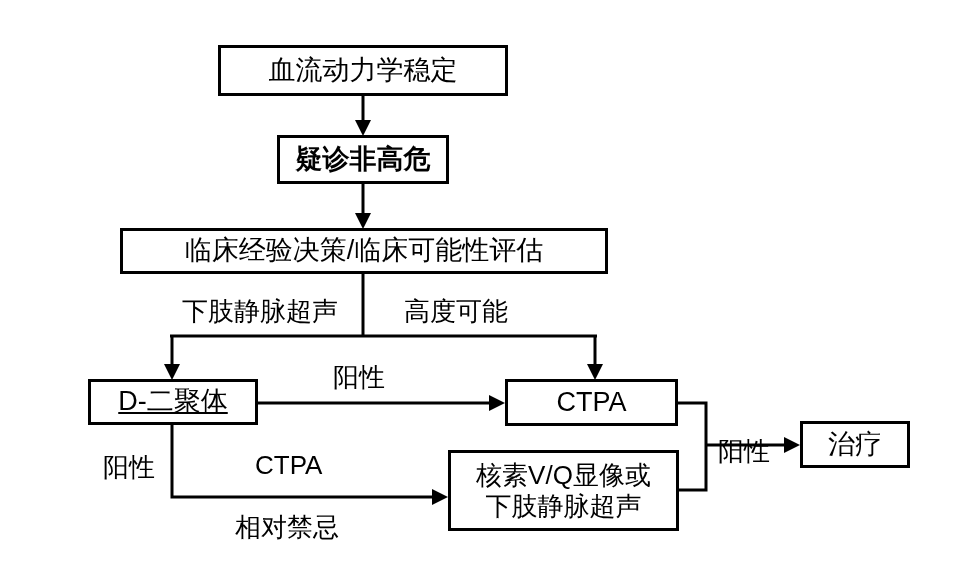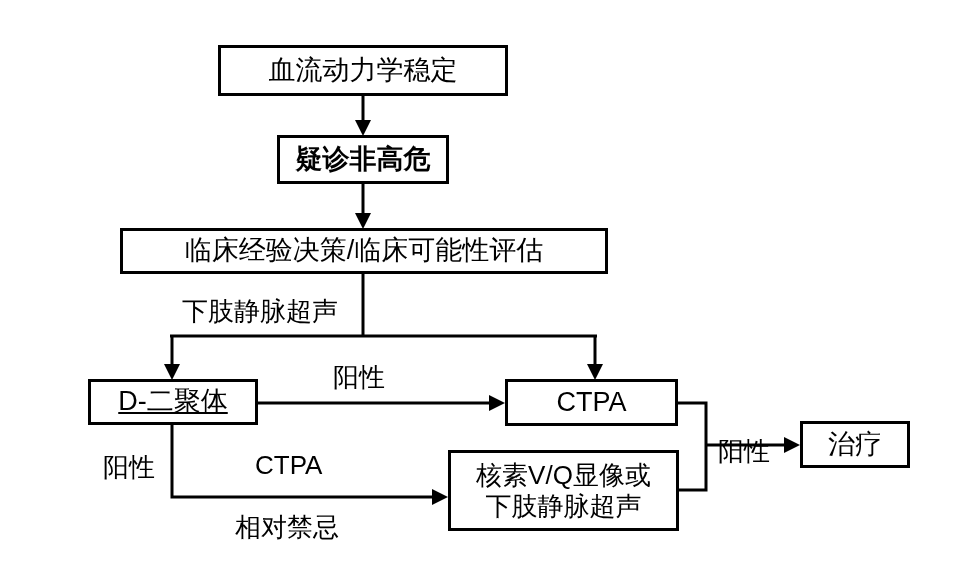--- a/index.html
+++ b/index.html
@@ -114,20 +114,21 @@
 
   <div class="node" id="n-ctpa">CTPA</div>
 
   <div class="node" id="n-treatment">治疗</div>
 
   <div class="node" id="n-vq">核素V/Q显像或
 下肢静脉超声</div>
 
   <div class="edge-label" id="l-lowmid">下肢静脉超声</div>
 
+  <div class="edge-label" id="l-high">高度可能</div>
 
   <div class="edge-label" id="l-pos-top">阳性</div>
 
   <div class="edge-label" id="l-pos-left">阳性</div>
 
   <div class="edge-label" id="l-ctpa-alt">CTPA</div>
 
   <div class="edge-label" id="l-contra">相对禁忌</div>
 
   <div class="edge-label" id="l-pos-right">阳性</div>

